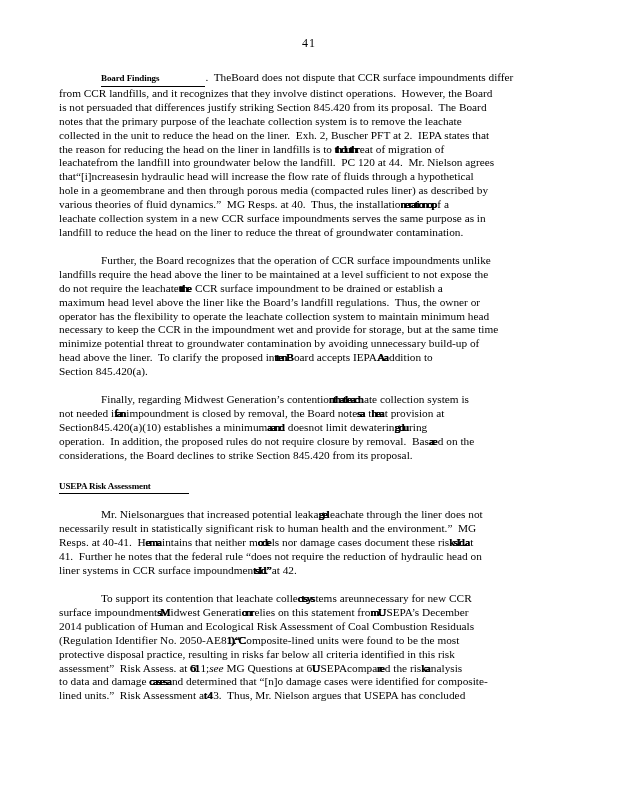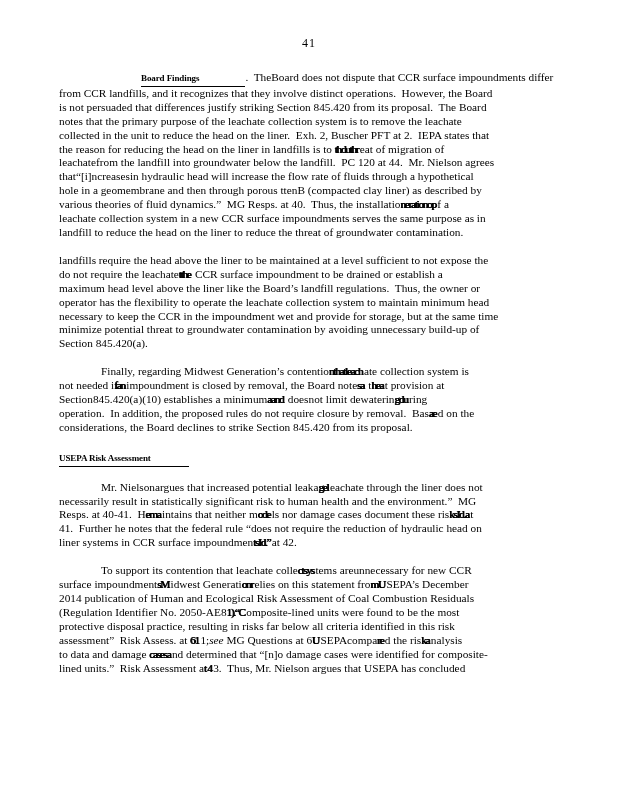--- a/index.html
+++ b/index.html
@@ -52,21 +52,20 @@
   em { font-style: italic; }
   
   .iheading {
     display: inline-block;
     font-size: 9px;
     font-weight: bold;
     letter-spacing: -0.1px;
     border-bottom: 1px solid #000;
     padding-right: 46px;
     white-space: pre;
-    margin-left: 40px;
   }
   
   .sheading-row {
     margin: 0 0 14px 0;
     line-height: 13.9px;
   }
   .sheading {
     display: inline-block;
     font-size: 9px;
     font-weight: bold;
@@ -84,32 +83,34 @@
   <div class="doc-body">
       <div class="para">
         <div class="line first"><span class="iheading">Board Findings</span>.  TheBoard does not dispute that CCR surface impoundments differ</div>
         <div class="line">from CCR landfills, and it recognizes that they involve distinct operations.  However, the Board</div>
         <div class="line">is not persuaded that differences justify striking Section 845.420 from its proposal.  The Board</div>
         <div class="line">notes that the primary purpose of the leachate collection system is to remove the leachate</div>
         <div class="line">collected in the unit to reduce the head on the liner.  Exh. 2, Buscher PFT at 2.  IEPA states that</div>
         <div class="line">the reason for reducing the head on the liner in landfills is to <span class="ov">thduthr</span>eat of migration of</div>
         <div class="line">leachatefrom the landfill into groundwater below the landfill.  PC 120 at 44.  Mr. Nielson agrees</div>
         <div class="line">that“[i]ncreasesin hydraulic head will increase the flow rate of fluids through a hypothetical</div>
-        <div class="line">hole in a geomembrane and then through porous ttenB (compacted clay liner) as described by</div>
+        <div class="line">hole in a geomembrane and then through porous media (compacted rules liner) as described by</div>
         <div class="line">various theories of fluid dynamics.”  MG Resps. at 40.  Thus, the installatio<span class="ov">nerationop</span>f a</div>
         <div class="line">leachate collection system in a new CCR surface impoundments serves the same purpose as in</div>
         <div class="line">landfill to reduce the head on the liner to reduce the threat of groundwater contamination.</div>
       </div>
       <div class="para">
+        <div class="line first">Further, the Board recognizes that the operation of CCR surface impoundments unlike</div>
         <div class="line">landfills require the head above the liner to be maintained at a level sufficient to not expose the</div>
         <div class="line">do not require the leachate<span class="ov">tthe</span> CCR surface impoundment to be drained or establish a</div>
         <div class="line">maximum head level above the liner like the Board’s landfill regulations.  Thus, the owner or</div>
         <div class="line">operator has the flexibility to operate the leachate collection system to maintain minimum head</div>
         <div class="line">necessary to keep the CCR in the impoundment wet and provide for storage, but at the same time</div>
         <div class="line">minimize potential threat to groundwater contamination by avoiding unnecessary build-up of</div>
+        <div class="line">head above the liner.  To clarify the proposed in<span class="ov">ttenB</span>oard accepts IEPA<span class="ov">Aa</span>ddition to</div>
         <div class="line">Section 845.420(a).</div>
       </div>
       <div class="para">
         <div class="line first">Finally, regarding Midwest Generation’s contentio<span class="ov">nthatleach</span>ate collection system is</div>
         <div class="line">not needed i<span class="ov">fan</span>impoundment is closed by removal, the Board note<span class="ov">sa</span> t<span class="ov">hea</span>t provision at</div>
         <div class="line">Section845.420(a)(10) establishes a minimum<span class="ov">aand</span> doesnot limit dewaterin<span class="ov">gdu</span>ring</div>
         <div class="line">operation.  In addition, the proposed rules do not require closure by removal.  Bas<span class="ov">ae</span>d on the</div>
         <div class="line">considerations, the Board declines to strike Section 845.420 from its proposal.</div>
       </div>
       <div class="sheading-row"><span class="sheading">USEPA Risk Assessment</span></div>

